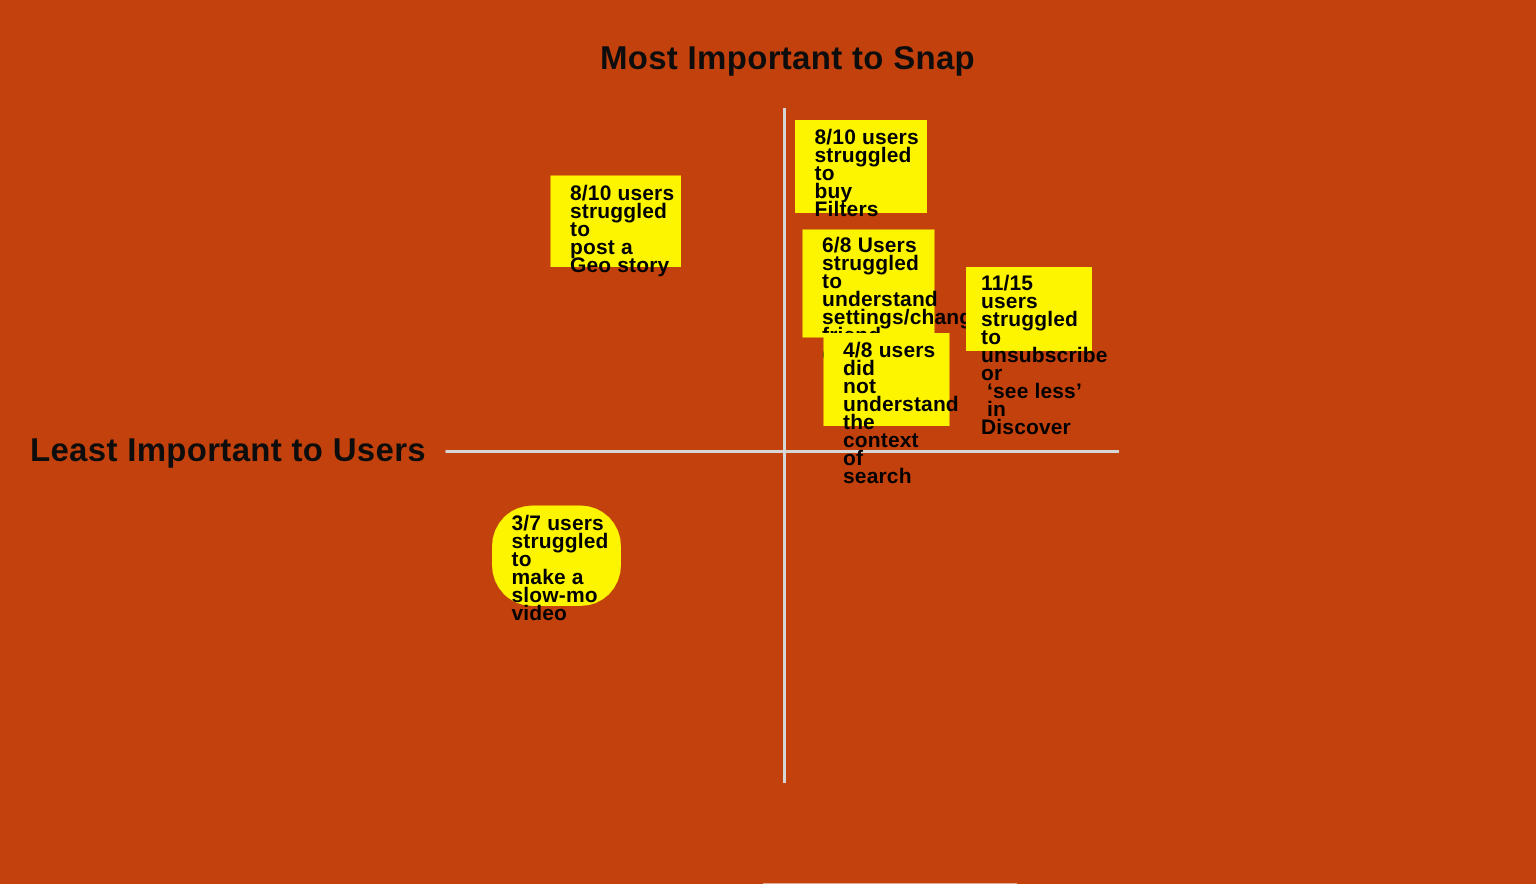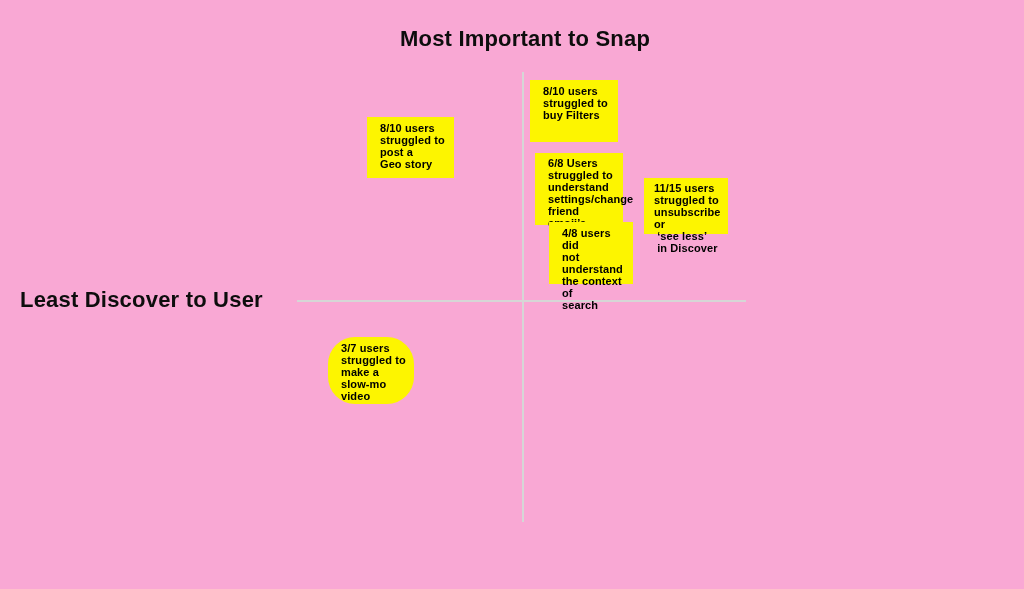--- a/index.html
+++ b/index.html
@@ -5,21 +5,21 @@
   html, body {
     margin: 0;
     padding: 0;
     background: #ffffff;
     font-family: "Liberation Sans", sans-serif;
   }
   .canvas {
     position: relative;
     width: 1024px;
     height: 589px;
-    background: #f9a8d4;
+    background: #c2410c;
     overflow: hidden;
   }
   .axis-line {
     position: absolute;
     background: #d6d6d6;
   }
   .axis-line.vertical {
     left: 522px;
     top: 72px;
     width: 2px;
@@ -54,21 +54,21 @@
     top: 287px;
   }
   .axis-label.right {
     left: 764px;
     top: 287px;
   }
   .sticky-note {
     position: absolute;
     background: #fdf500;
     color: #000000;
-    font-size: 11px;
+    font-size: 14px;
     font-weight: 700;
     line-height: 12px;
     padding: 5px 4px 0 13px;
     white-space: pre-line;
     box-sizing: border-box;
     letter-spacing: 0.1px;
   }
   .note-1 { left: 367px; top: 117px; width: 87px; height: 61px; }
   .note-2 { left: 530px; top: 80px;  width: 88px; height: 62px; }
   .note-3 { left: 535px; top: 153px; width: 88px; height: 72px; padding-top: 4px; }
@@ -78,21 +78,21 @@
 </style>
 </head>
 <body>
 
 <div class="canvas">
 
   <div class="axis-line vertical"></div>
   <div class="axis-line horizontal"></div>
 
   <div class="axis-label top">Most Important to Snap</div>
-  <div class="axis-label left">Least Discover to User</div>
+  <div class="axis-label left">Least Important to Users</div>
 
   <div class="sticky-note note-1">8/10 users
 struggled to
 post a
 Geo story</div>
   <div class="sticky-note note-2">8/10 users
 struggled to
 buy Filters</div>
   <div class="sticky-note note-3">6/8 Users
 struggled to

